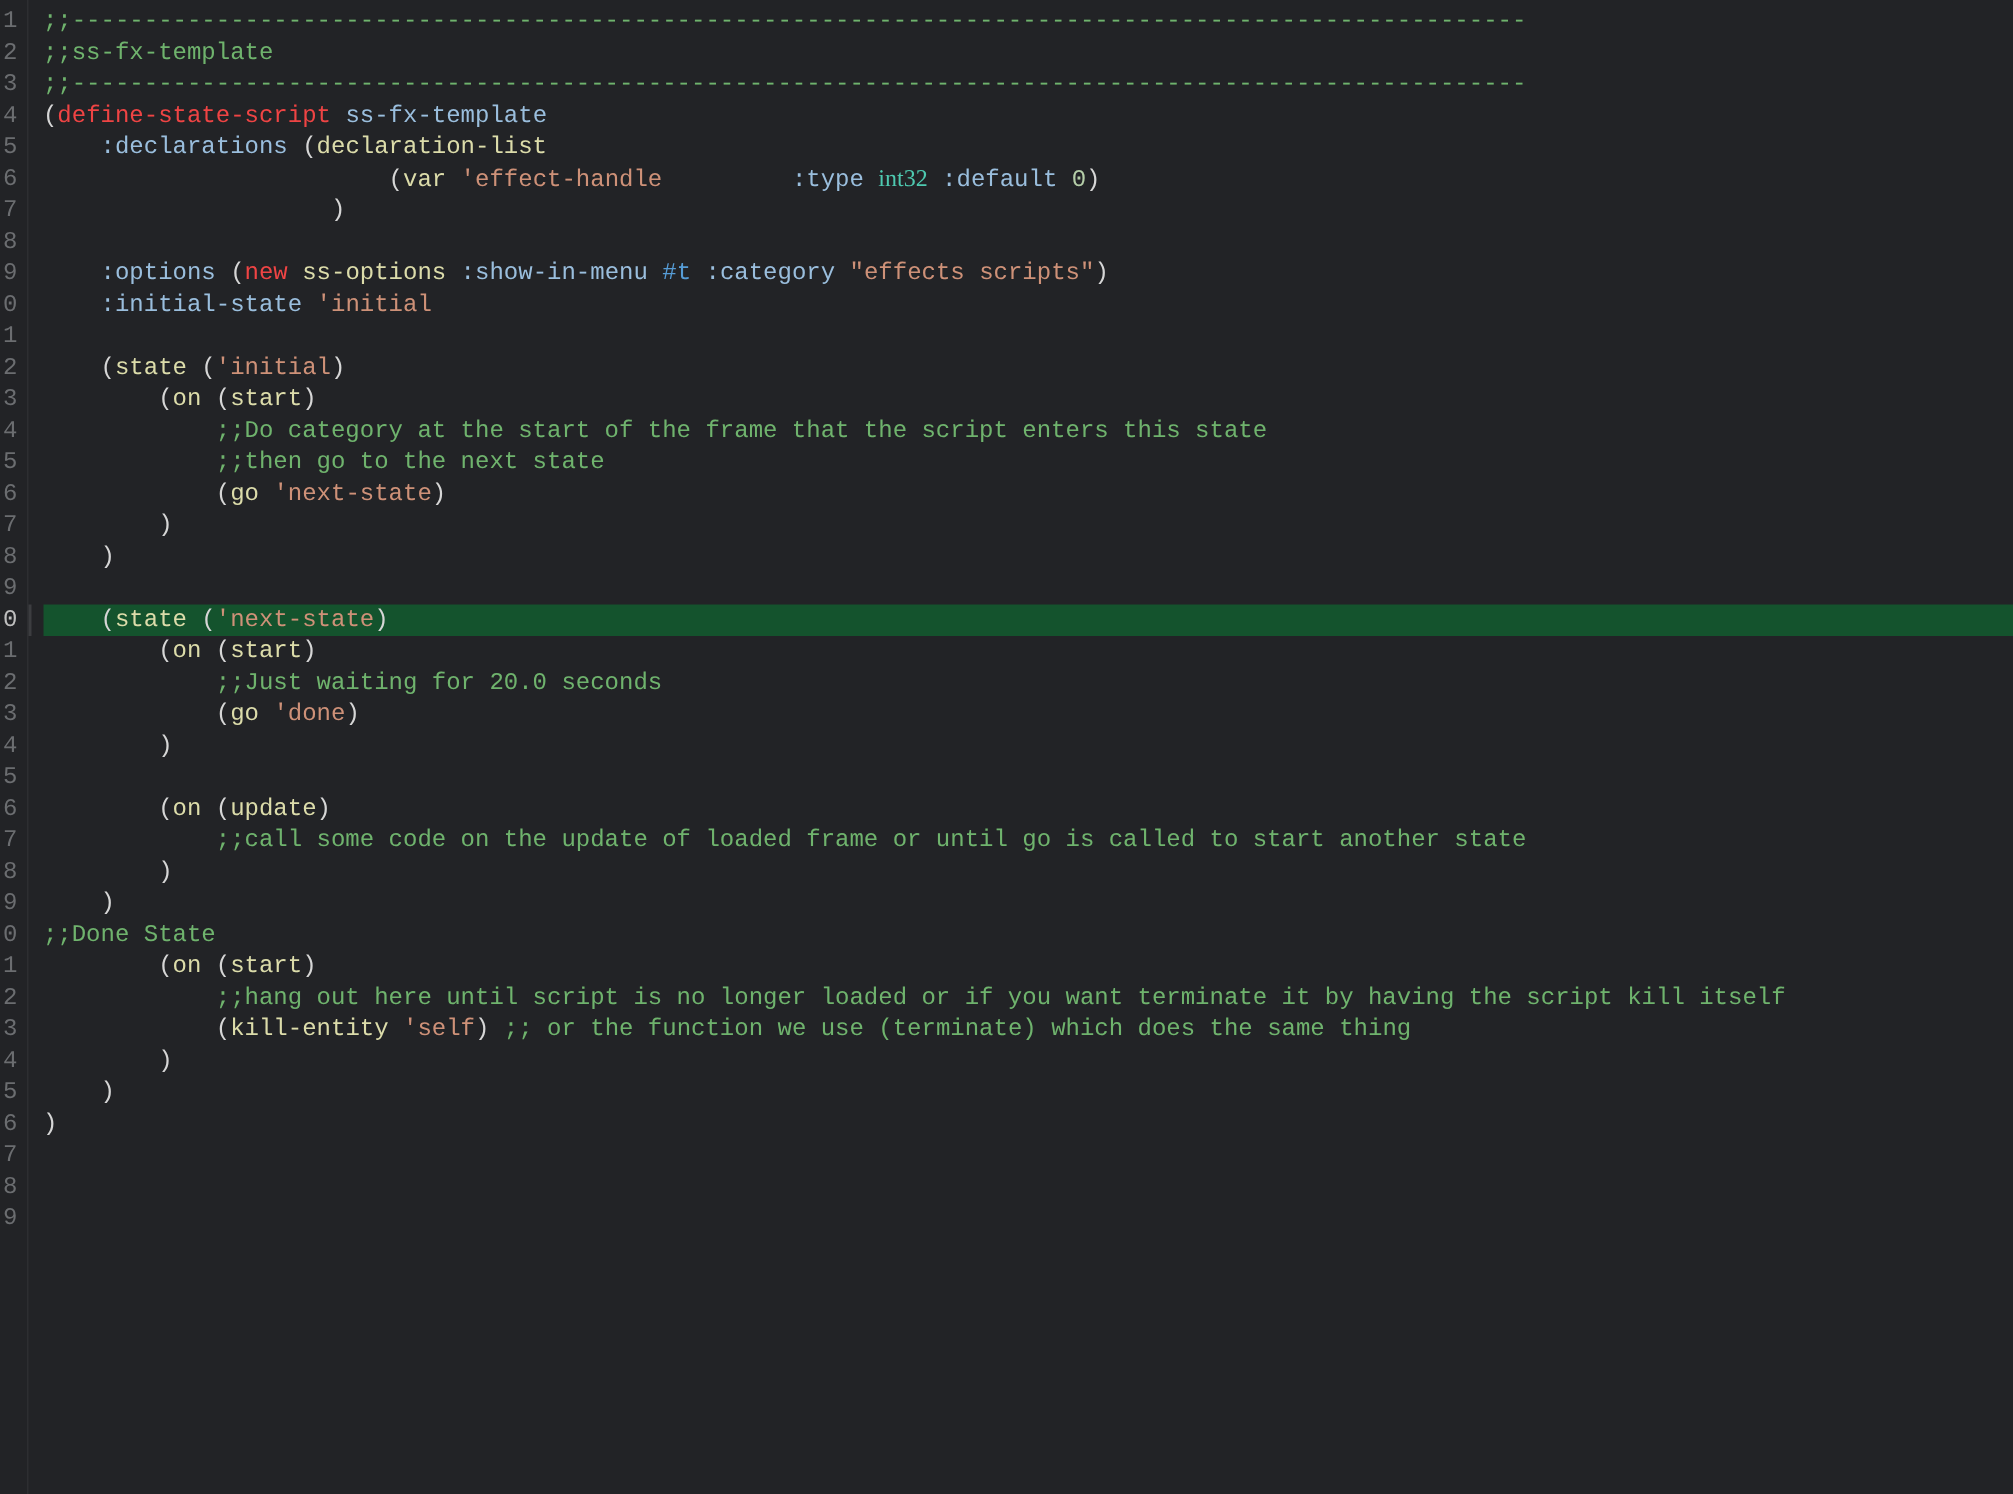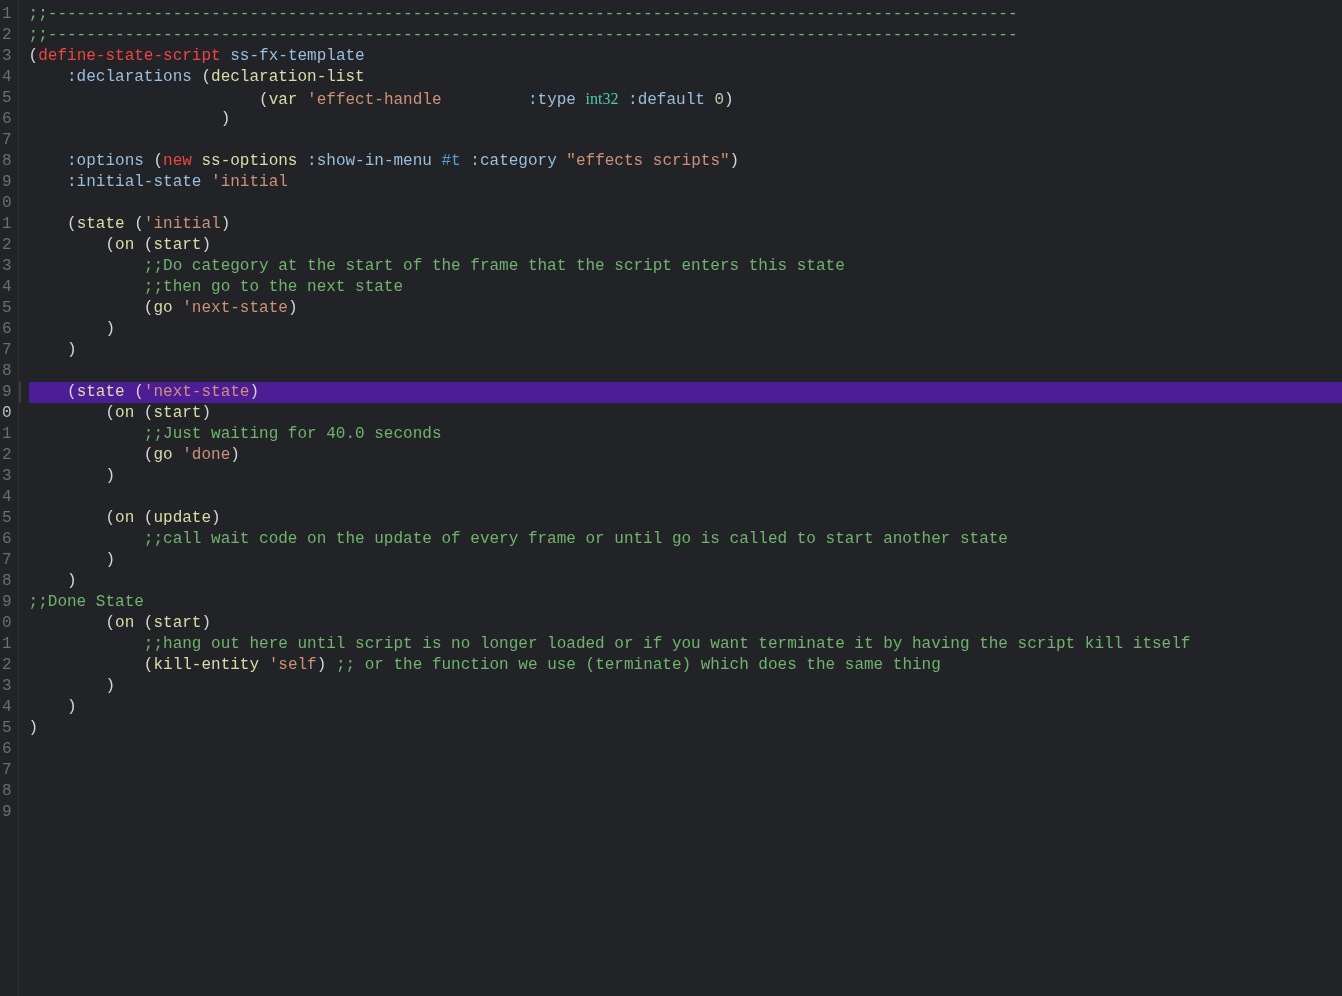--- a/index.html
+++ b/index.html
@@ -36,21 +36,21 @@
     position: relative;
   }
   .line {
     height: 21px;
     line-height: 21px;
     white-space: pre;
     color: #d6d6d6;
     position: relative;
   }
   .line.hl {
-    background: #4c1d95;
+    background: #14532d;
   }
   .line.hl::before {
     content: "";
     position: absolute;
     left: -10px;
     top: 0;
     bottom: 0;
     width: 2px;
     background: #3c3d40;
   }
@@ -109,20 +109,21 @@
       <div class="ln">5</div>
       <div class="ln">6</div>
       <div class="ln">7</div>
       <div class="ln">8</div>
       <div class="ln">9</div>
     </div>
   <div class="code">
 
     <div class="line"><span class="c">;;-----------------------------------------------------------------------------------------------------</span></div>
 
+    <div class="line"><span class="c">;;ss-fx-template</span></div>
 
     <div class="line"><span class="c">;;-----------------------------------------------------------------------------------------------------</span></div>
 
     <div class="line"><span class="p">(</span><span class="kw">define-state-script</span><span class="p"> </span><span class="sym">ss-fx-template</span></div>
 
     <div class="line"><span class="ig">    </span><span class="sym">:declarations</span><span class="p"> (</span><span class="fn">declaration-list</span></div>
 
     <div class="line"><span class="ig">                        </span><span class="p">(</span><span class="fn">var</span><span class="p"> </span><span class="lit">'effect-handle</span><span class="p">         </span><span class="sym">:type</span><span class="p"> </span><span class="ty">int32</span><span class="p"> </span><span class="sym">:default</span><span class="p"> </span><span class="num">0</span><span class="p">)</span></div>
 
     <div class="line"><span class="ig">                    </span><span class="p">)</span></div>
@@ -148,32 +149,32 @@
     <div class="line"><span class="ig">        </span><span class="p">)</span></div>
 
     <div class="line"><span class="ig">    </span><span class="p">)</span></div>
 
     <div class="line"></div>
 
     <div class="line hl"><span class="ig">    </span><span class="p">(</span><span class="fn">state</span><span class="p"> (</span><span class="lit">'next-state</span><span class="p">)</span></div>
 
     <div class="line"><span class="ig">        </span><span class="p">(</span><span class="fn">on</span><span class="p"> (</span><span class="fn">start</span><span class="p">)</span></div>
 
-    <div class="line"><span class="ig">            </span><span class="c">;;Just waiting for 40.0 seconds</span></div>
+    <div class="line"><span class="ig">            </span><span class="c">;;Just waiting for 20.0 seconds</span></div>
 
 
     <div class="line"><span class="ig">            </span><span class="p">(</span><span class="fn">go</span><span class="p"> </span><span class="lit">'done</span><span class="p">)</span></div>
 
     <div class="line"><span class="ig">        </span><span class="p">)</span></div>
 
     <div class="line"></div>
 
     <div class="line"><span class="ig">        </span><span class="p">(</span><span class="fn">on</span><span class="p"> (</span><span class="fn">update</span><span class="p">)</span></div>
 
-    <div class="line"><span class="ig">            </span><span class="c">;;call wait code on the update of every frame or until go is called to start another state</span></div>
+    <div class="line"><span class="ig">            </span><span class="c">;;call some code on the update of loaded frame or until go is called to start another state</span></div>
 
     <div class="line"><span class="ig">        </span><span class="p">)</span></div>
 
     <div class="line"><span class="ig">    </span><span class="p">)</span></div>
 
     <div class="line"><span class="c">;;Done State</span></div>
 
 
     <div class="line"><span class="ig">        </span><span class="p">(</span><span class="fn">on</span><span class="p"> (</span><span class="fn">start</span><span class="p">)</span></div>
 

